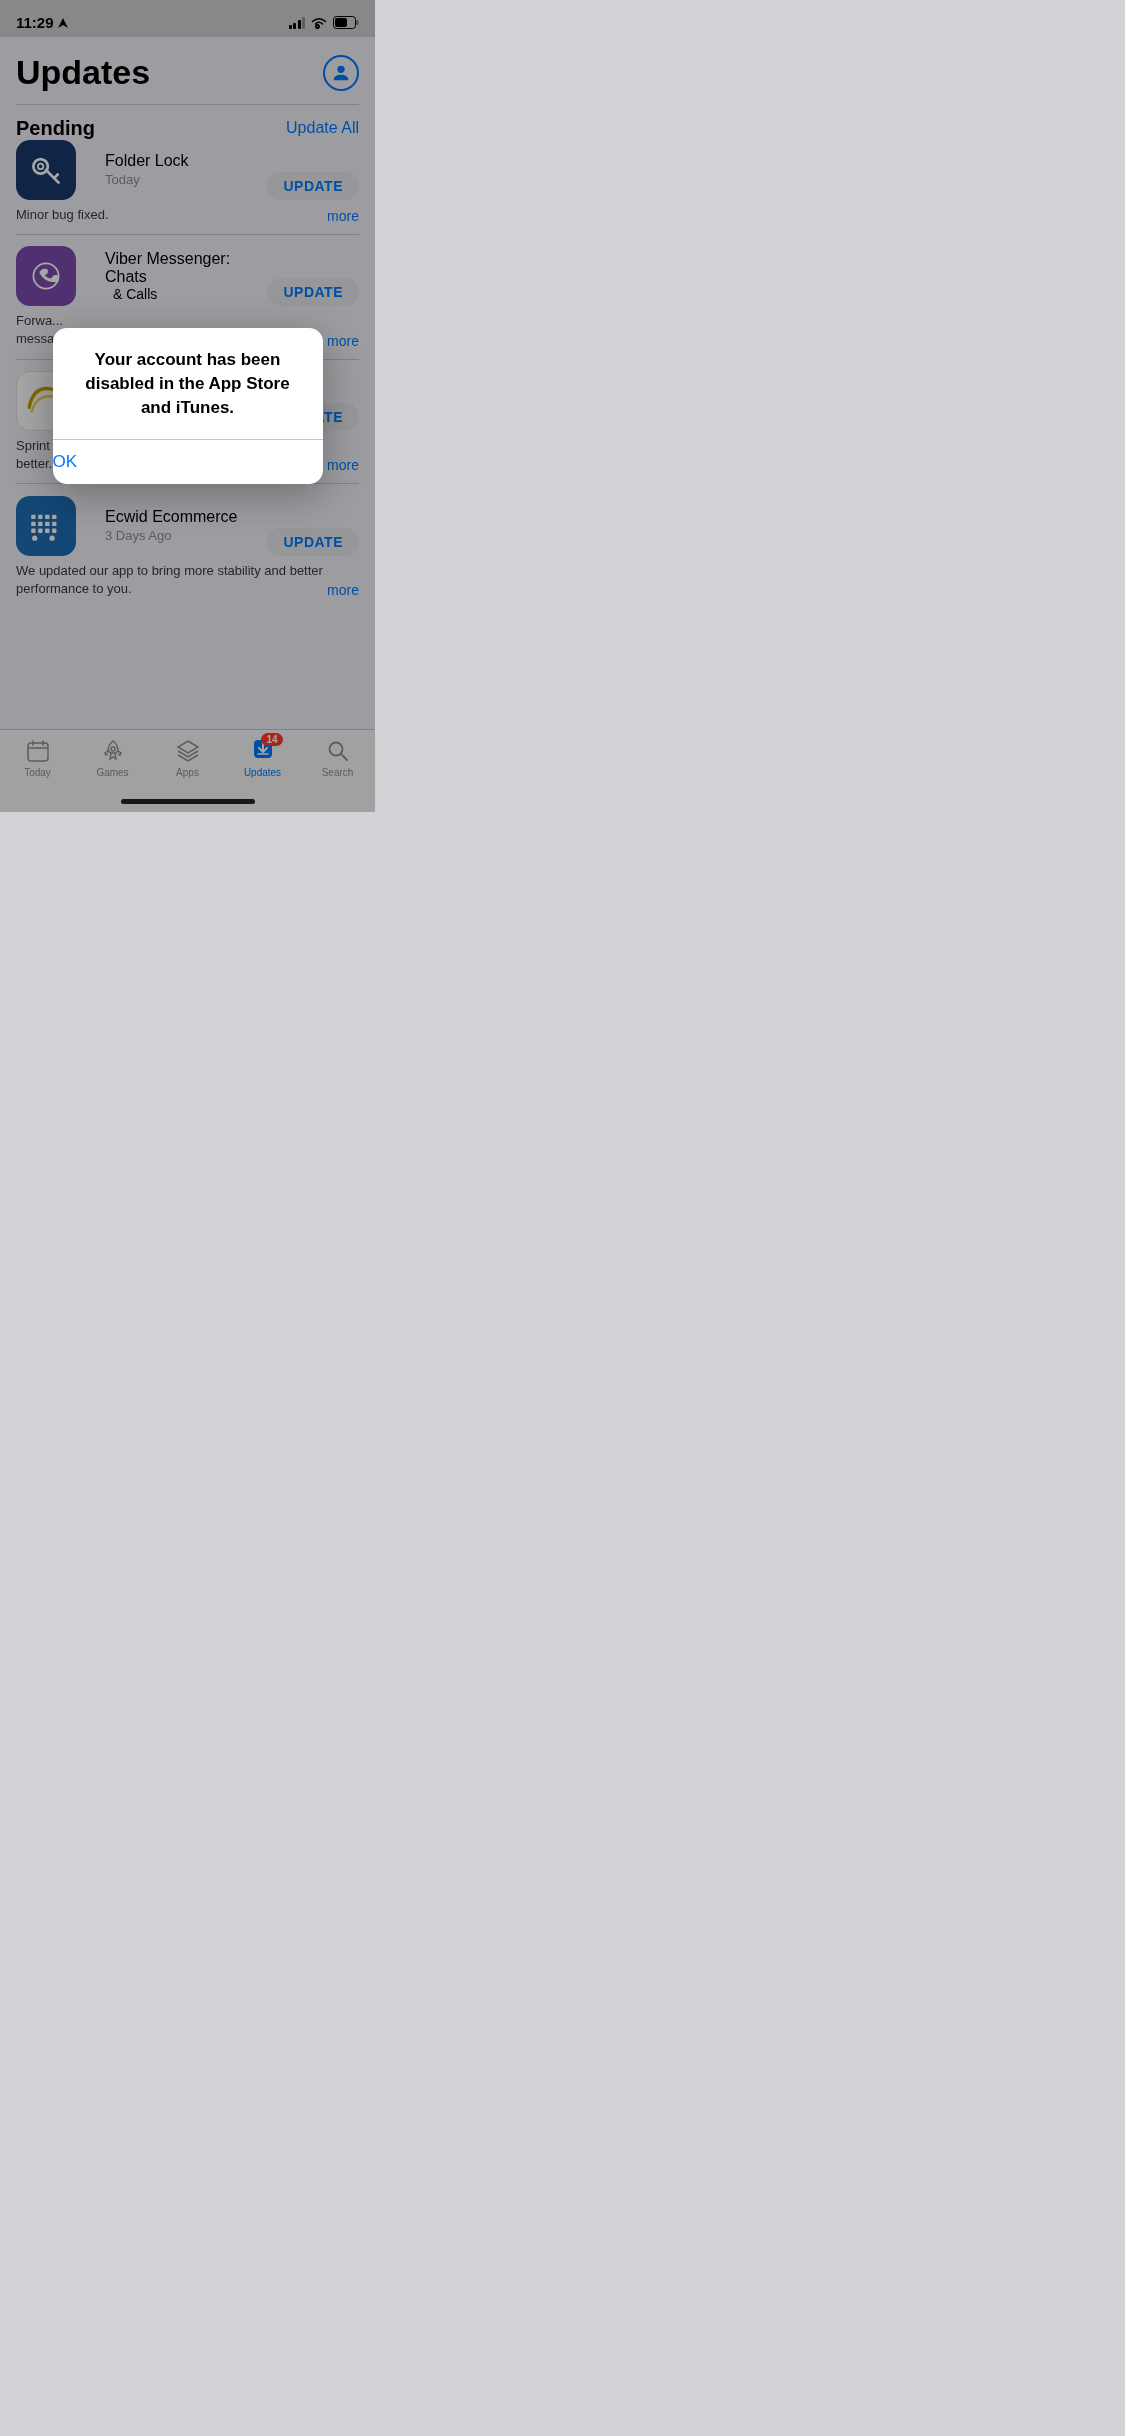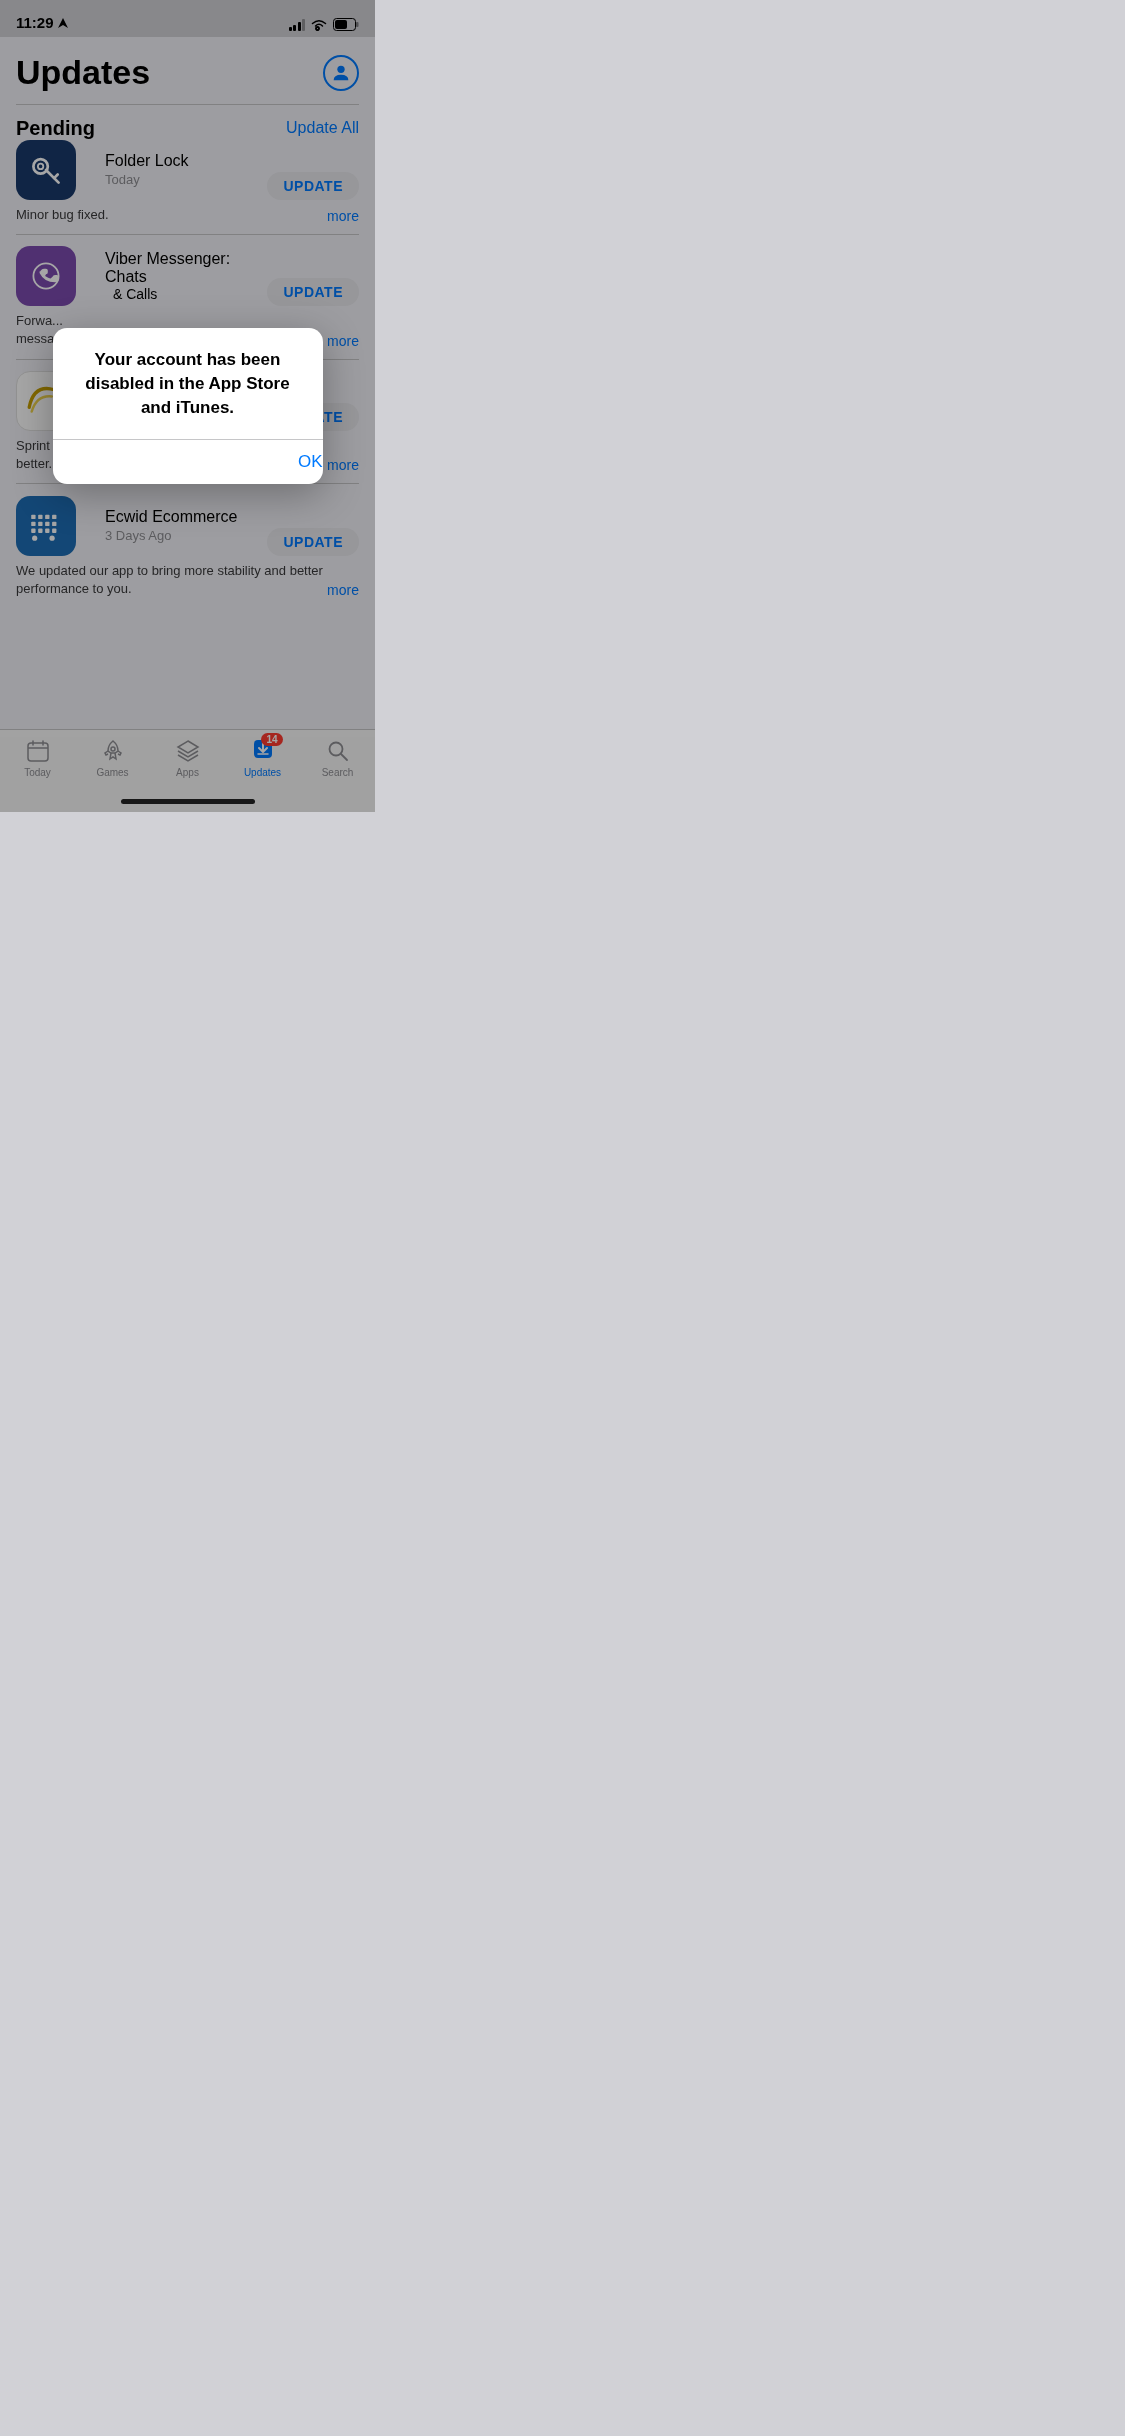--- a/index.html
+++ b/index.html
@@ -11,21 +11,21 @@
       background: #d1d1d6;
       font-family: -apple-system, 'SF Pro Display', 'Helvetica Neue', Arial, sans-serif;
       overflow: hidden;
       position: relative;
     }
 
     
     .status-bar {
       display: flex;
       justify-content: space-between;
-      align-items: flex-end;
+      align-items: center;
       padding: 14px 16px 6px;
       background: transparent;
     }
     .status-time {
       font-size: 15px;
       font-weight: 600;
       color: #000;
       display: flex;
       align-items: center;
       gap: 4px;
@@ -274,21 +274,21 @@
     .modal-divider {
       height: 0.5px;
       background: #c6c6c8;
     }
     .modal-actions {
       display: flex;
     }
     .modal-btn {
       flex: 1;
       padding: 12px 0;
-      text-align: right;
+      text-align: left;
       font-size: 17px;
       font-weight: 400;
       color: #007aff;
       cursor: pointer;
       background: transparent;
       border: none;
     }
     
     .sprint-row {
       display: flex;

